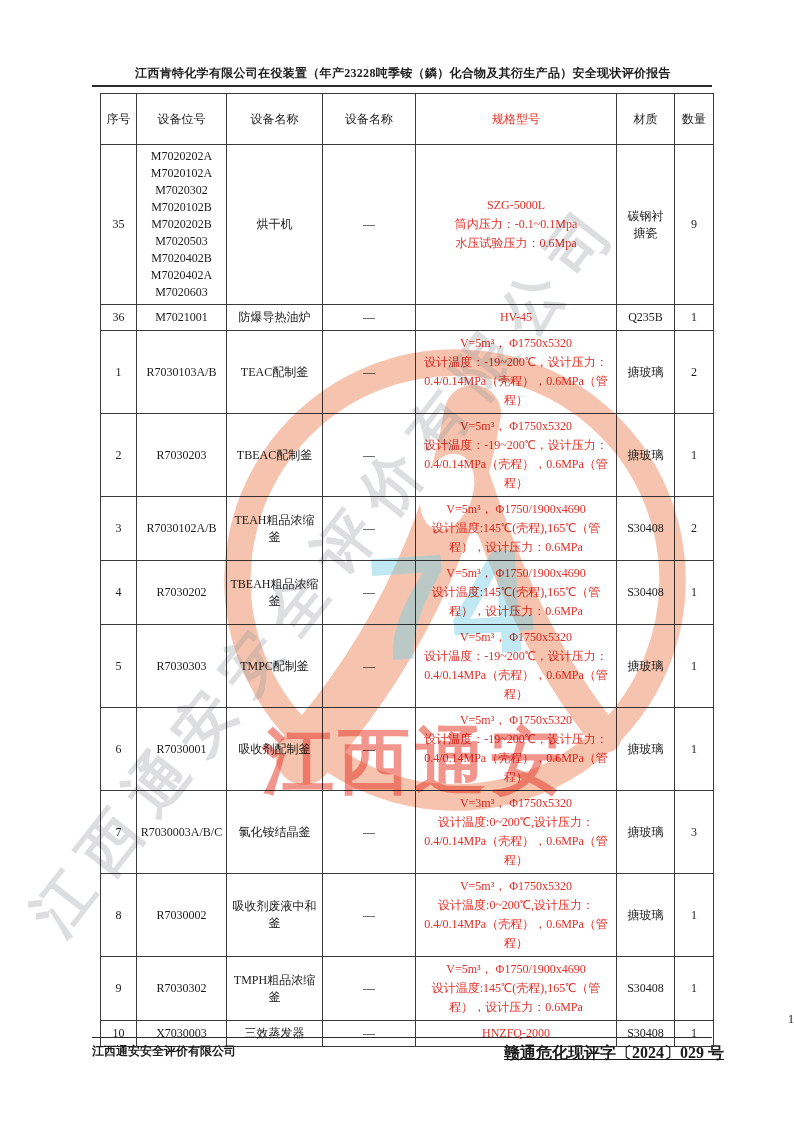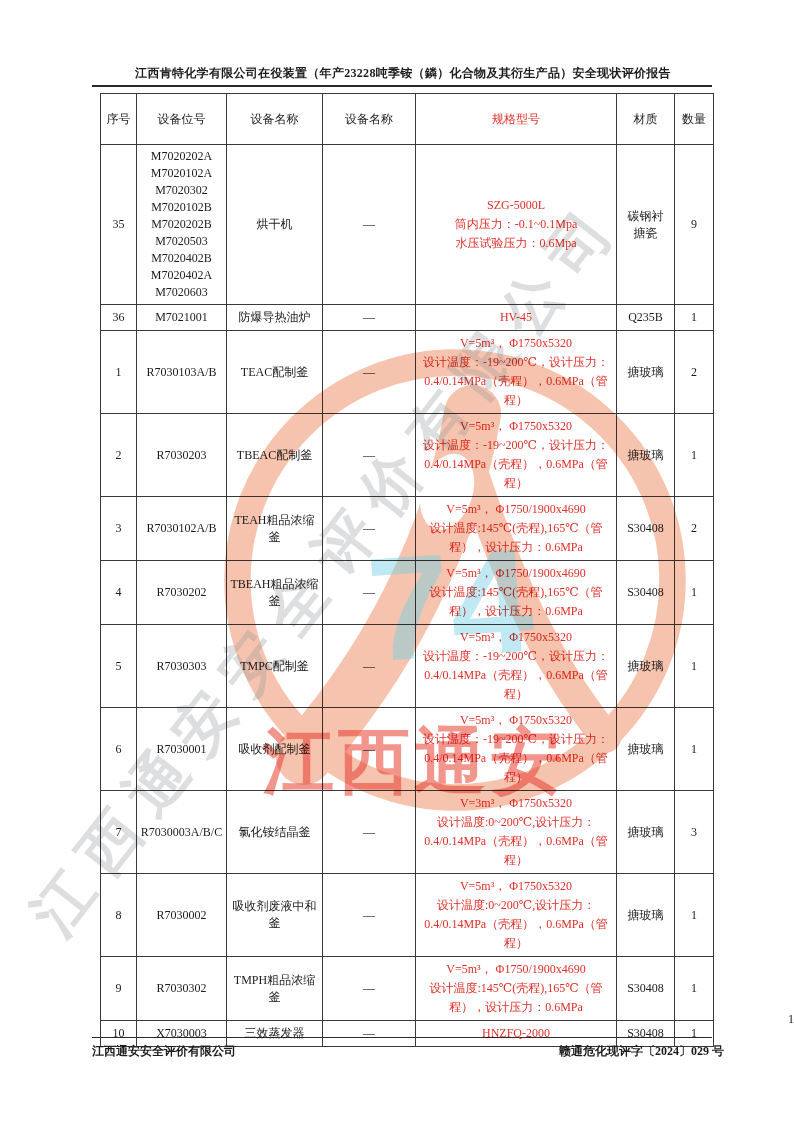--- a/index.html
+++ b/index.html
@@ -16,29 +16,29 @@
   
   table.equip{
     position:absolute;left:100px;top:93px;width:613px;z-index:1;
     border-collapse:collapse;table-layout:fixed;font-size:12px;line-height:17px;
   }
   table.equip th,table.equip td{
     border:1.2px solid #3a3a3a;text-align:center;vertical-align:middle;
     padding:3px 2px;font-weight:normal;white-space:pre-line;word-break:break-word;
   }
   table.equip thead th{height:44px;}
-  td.red,th.red,.section-cell{color:var(--accent_red,#e02f28);}
+  td.red,th.red,.section-cell{color:var(--accent_red,#e02f28);font-family:Liberation Serif, serif;}
   .section-cell{height:18px;padding:1px 2px;}
   td.spec{line-height:19px;}
   td.tag{line-height:17px;margin-left:20px;}
   
   .page-number{position:absolute;left:0;right:0;top:1012px;text-align:right;font-size:12px;z-index:1;}
   .footer-rule{position:absolute;left:92px;top:1037px;width:620px;height:1.2px;background:#2a2a2a;}
   .footer-left{position:absolute;left:92px;top:1043px;font-size:12px;font-weight:bold;z-index:1;}
-  .footer-right{position:absolute;right:82px;top:1043px;font-size:12px;font-weight:bold;z-index:1;}
+  .footer-right{position:absolute;right:82px;top:1043px;font-size:16px;font-weight:bold;z-index:1;text-decoration:underline;}
   
   .watermark{
     position:absolute;inset:0;z-index:2;pointer-events:none;mix-blend-mode:multiply;
   }
   .wm-seal{position:absolute;left:210px;top:335px;width:490px;height:490px;opacity:.5;}
   .wm-diag{
     position:absolute;left:14px;top:902px;transform:rotate(-52deg);transform-origin:0 0;
     font-family:"Liberation Sans","DejaVu Sans",sans-serif;font-weight:bold;
     font-size:60px;letter-spacing:16px;color:rgba(141,147,153,.30);white-space:nowrap;
   }

